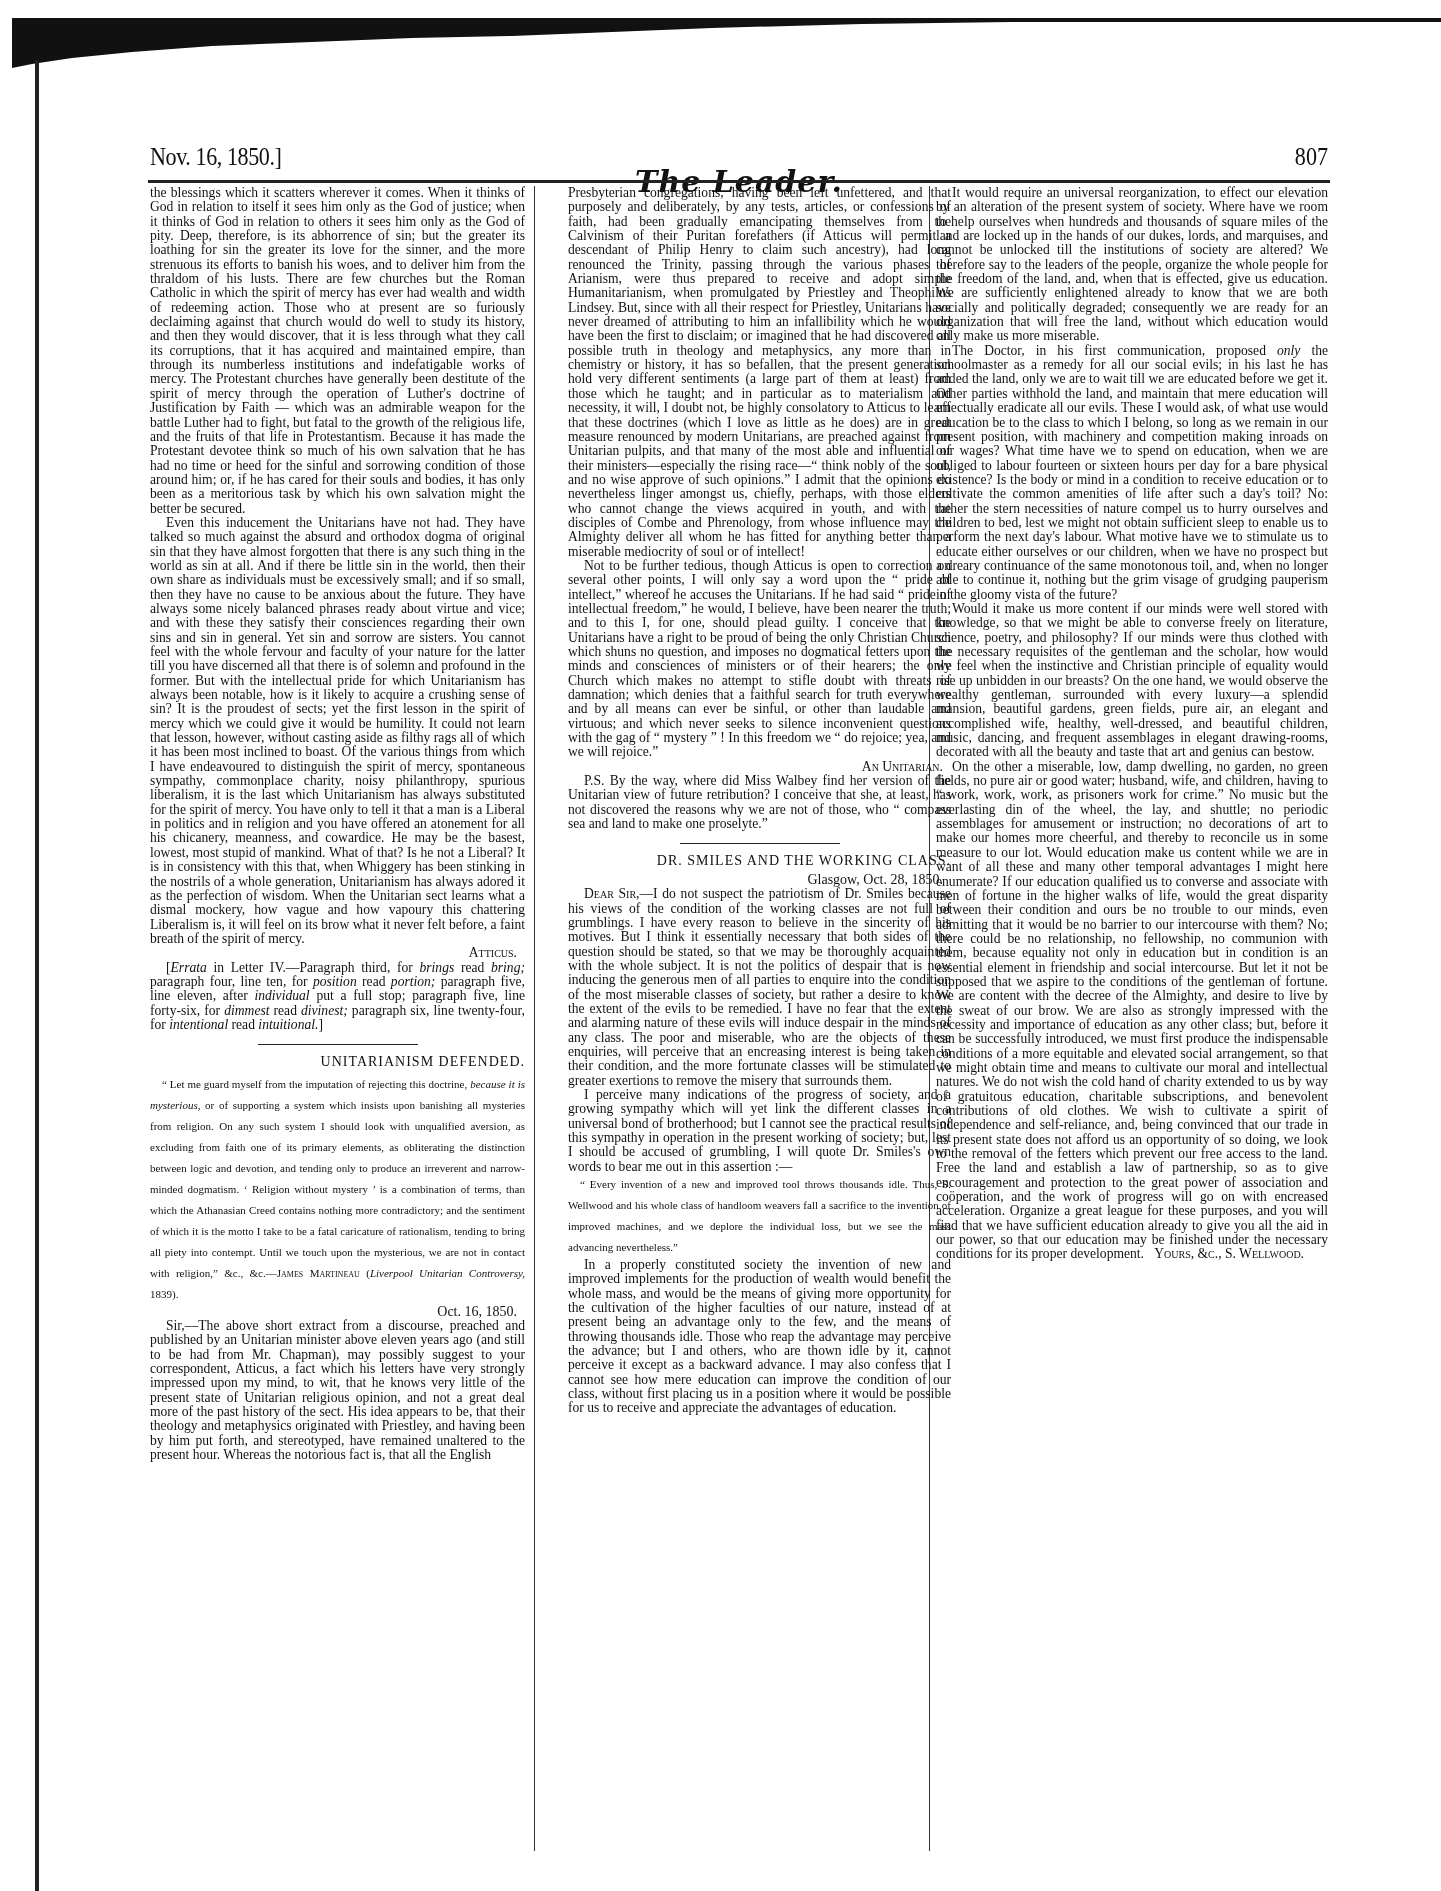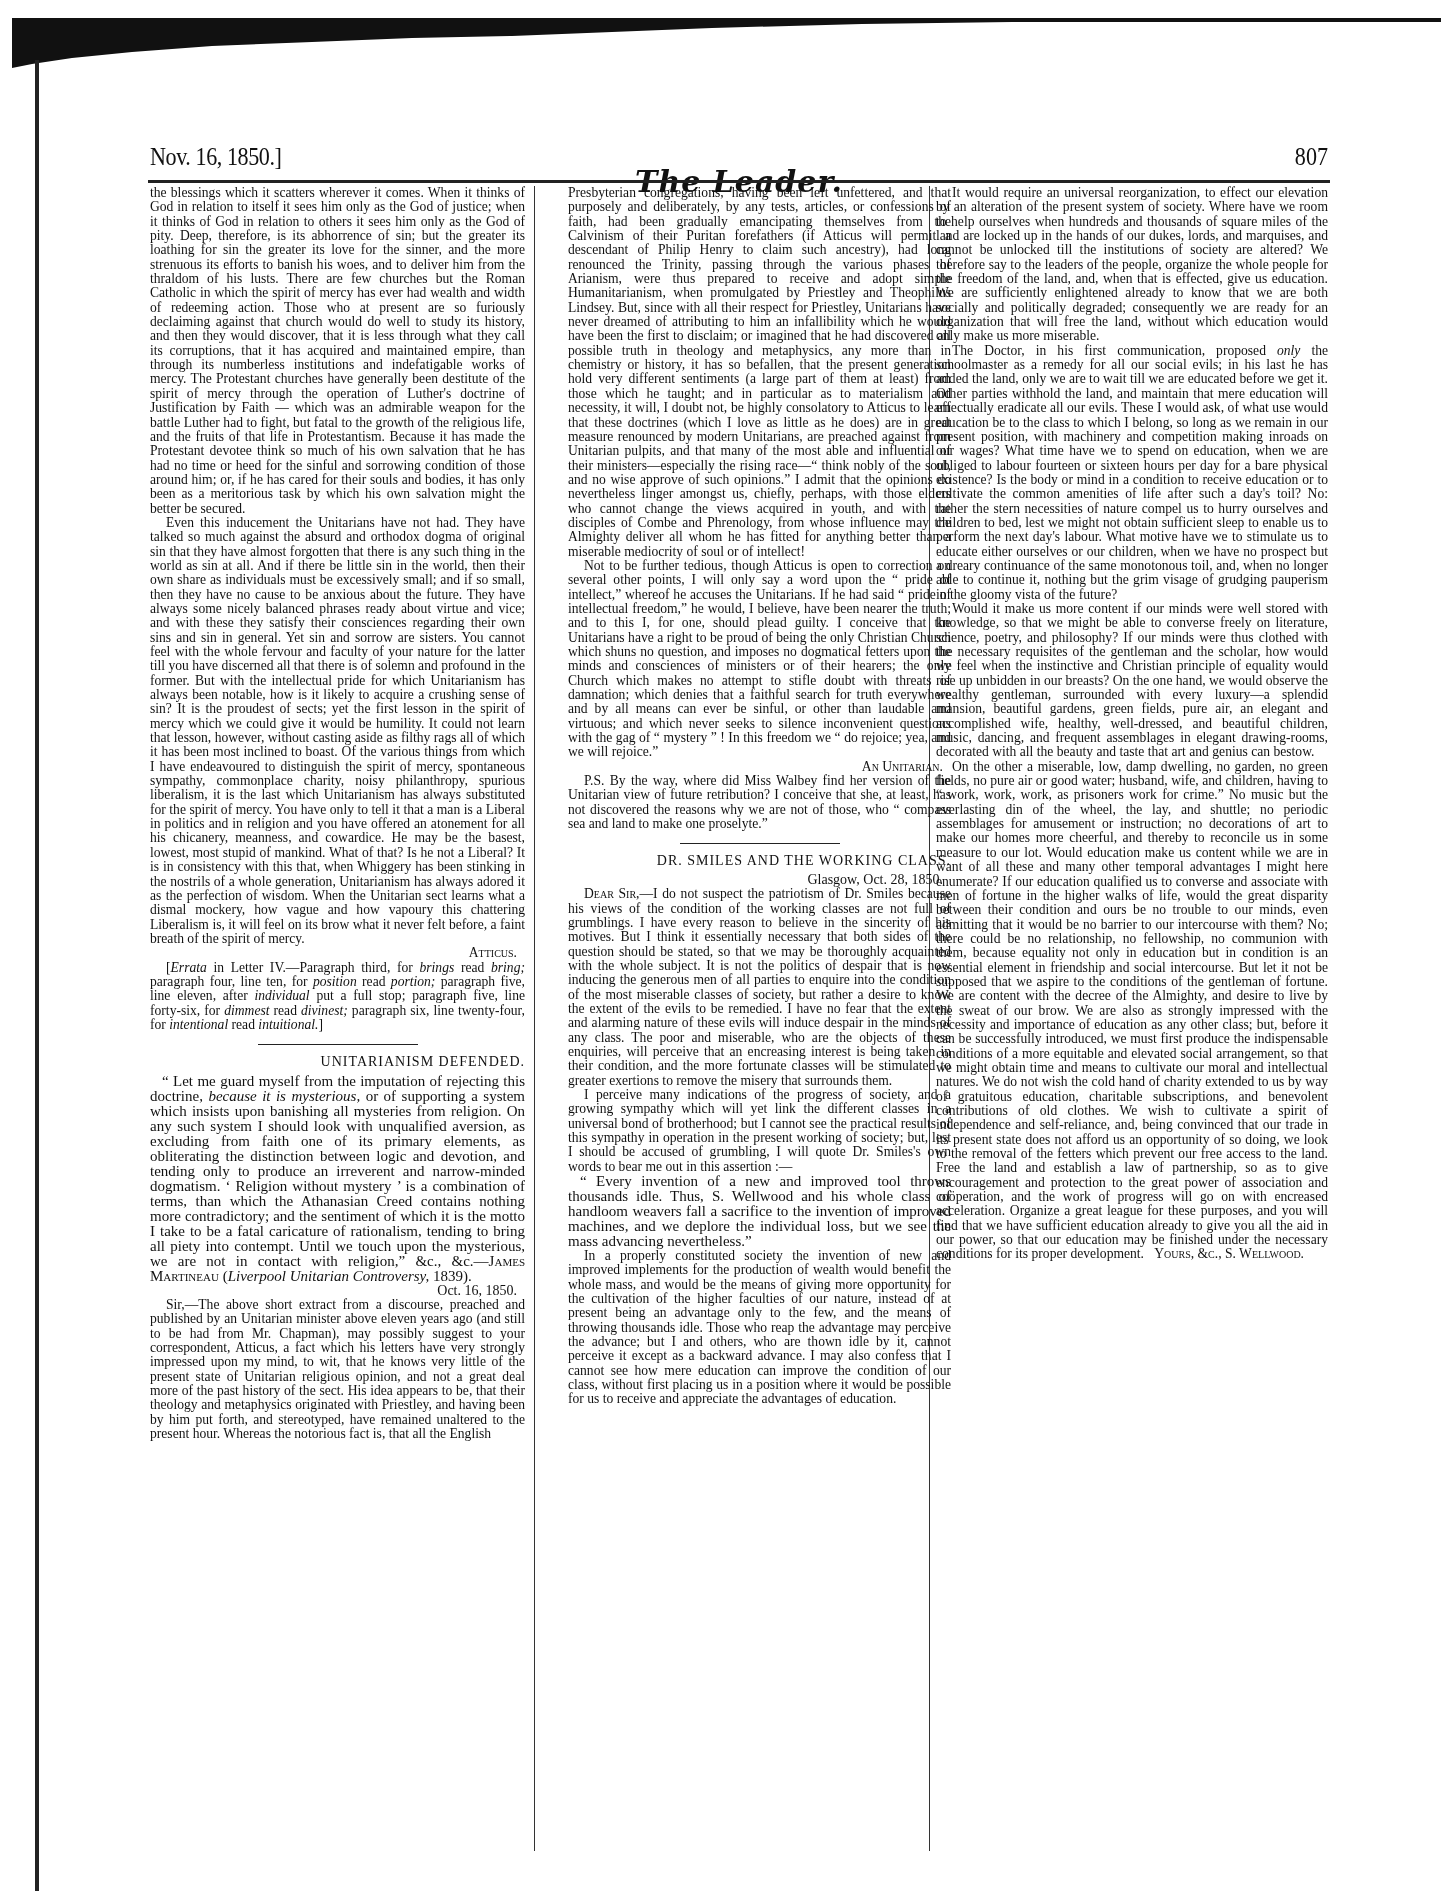--- a/index.html
+++ b/index.html
@@ -17,21 +17,21 @@
   .col1{left:150px;width:375px;}
   .col2{left:568px;width:383px;}
   .col3{left:936px;width:392px;}
   .vrule{position:absolute;top:186px;width:1px;background:#333;}
   .vr1{left:534px;height:1665px;}
   .vr2{left:929px;height:1665px;}
   .sig{text-align:right;font-variant:small-caps;padding-right:8px;}
   .sec-rule{width:160px;height:1px;background:#222;margin:12px auto 10px auto;}
   .sec-title{text-align:right;font-size:14px;letter-spacing:1px;margin:4px 0 4px 0;}
   .dateline{text-align:right;font-size:14px;padding-right:8px;}
-  .quote{font-size:15px;line-height:15px;}
+  .quote{font-size:11px;line-height:21px;}
   .quote p{text-indent:12px;}
   i{font-style:italic;}
   .sc{font-variant:small-caps;}
 </style>
 </head>
 <body>
 
 <svg class="torn-top" viewBox="0 0 1429 50" preserveAspectRatio="none">
   <path d="M0,0 L1429,0 L1429,14 L1300,16 L1150,22 L1000,24 L900,26 L800,24 L700,24 L600,26 L520,30 L450,32 L380,34 L300,36 L200,40 L120,44 L60,48 L20,50 L0,50 Z" fill="#fff"></path>
   <path d="M0,0 L1429,0 L1429,4 L1000,4 L850,6 L700,10 L600,14 L500,18 L400,20 L300,24 L200,28 L120,34 L60,40 L20,46 L0,50 Z" fill="#111"></path>

